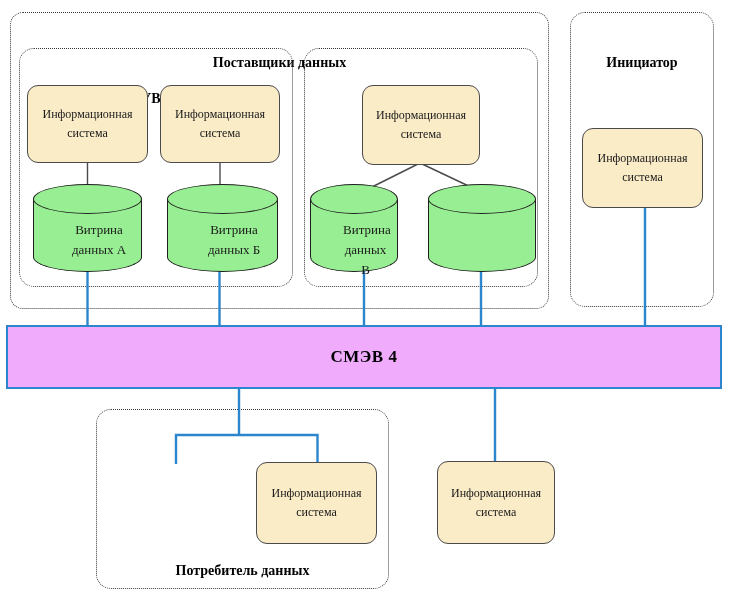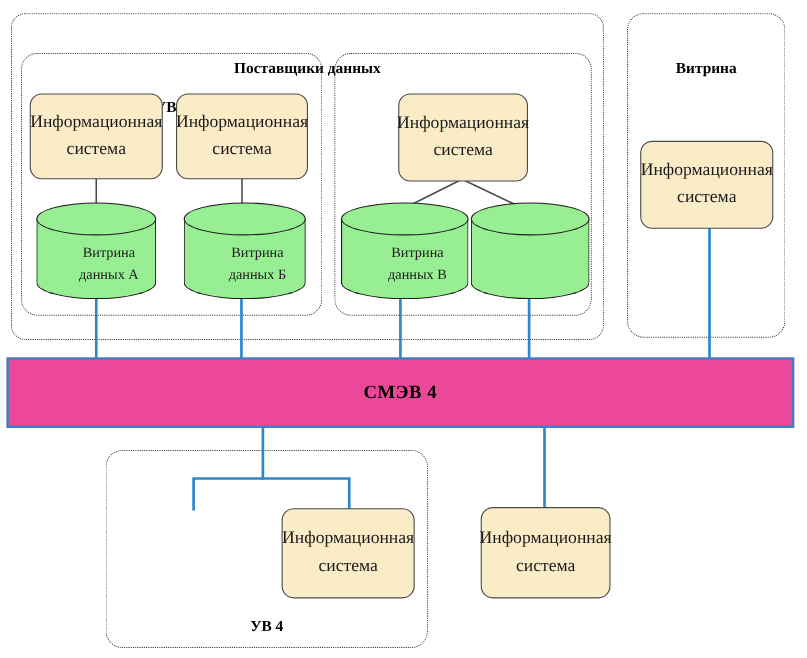--- a/index.html
+++ b/index.html
@@ -30,42 +30,42 @@
   }
   
   svg.wires{position:absolute;left:0;top:0;z-index:2;pointer-events:none;}
   .wire{stroke:var(--line-blue);stroke-width:2.4;fill:none;}
   .thin{stroke:var(--border-dark);stroke-width:1.4;fill:none;}
   
   .sysbox{
     position:absolute;z-index:3;box-sizing:border-box;
     background:var(--system-box-fill);border:1.4px solid var(--border-dark);
     border-radius:11px;display:flex;align-items:center;justify-content:center;
-    text-align:center;font-size:16px;line-height:1.55;color:#1a1a1a;
+    text-align:center;font-size:12px;line-height:1.55;color:#1a1a1a;
     padding:4px 8px;
   }
   
   .cyl{position:absolute;z-index:3;}
   .cyl .cyl-body{
     position:absolute;left:0;right:0;top:15px;bottom:0;box-sizing:border-box;
     background:var(--datamart-fill);border:1.4px solid var(--shape-outline);border-top:none;
     border-radius:0 0 50% 50% / 0 0 15px 15px;
   }
   .cyl .cyl-top{
     position:absolute;left:0;right:0;top:0;height:30px;box-sizing:border-box;
     background:var(--datamart-fill);border:1.4px solid var(--shape-outline);
     border-radius:50%;
   }
   .cyl .cyl-label{
     position:absolute;left:0;right:0;top:36px;z-index:2;text-align:center;
     font-size:13px;line-height:1.55;color:#1a1a1a;padding:0 10px;margin-left:23px;
   }
   
   .bus{
-    position:absolute;z-index:3;box-sizing:border-box;background:#ec4899;
+    position:absolute;z-index:3;box-sizing:border-box;background:#f0abfc;
     border:2px solid var(--line-blue);
     display:flex;align-items:center;justify-content:center;
     font-weight:bold;font-size:17px;letter-spacing:0.5px;
   }
 </style>
 </head>
 <body>
 
 <div class="stage">
 
@@ -75,26 +75,26 @@
 
   <div class="grp" style="left:19px;top:48px;width:274px;height:239px;">
     <div class="grp-label">УВ 5</div>
   </div>
 
   <div class="grp" style="left:304px;top:48px;width:234px;height:239px;">
     <div class="grp-label">УВ 2</div>
   </div>
 
   <div class="grp" style="left:570px;top:12px;width:144px;height:295px;">
-    <div class="grp-label">Витрина</div>
+    <div class="grp-label">Инициатор</div>
   </div>
 
   <div class="grp" style="left:96px;top:409px;width:293px;height:180px;">
     <div class="grp-footer">
-      <div>УВ 4</div>
+      <div>Потребитель данных</div>
     </div>
   </div>
 
 
   <svg class="wires" width="734" height="598" viewBox="0 0 734 598">
 
     <line class="thin" x1="87.5" y1="161" x2="87.5" y2="188"></line>
     <line class="thin" x1="220" y1="161" x2="220" y2="188"></line>
     <line class="thin" x1="420" y1="163" x2="366" y2="190"></line>
     <line class="thin" x1="420" y1="163" x2="477" y2="190"></line>
@@ -133,21 +133,21 @@
   <div class="cyl" style="left:33px;top:184px;width:109px;height:88px;">
     <div class="cyl-body"></div>
     <div class="cyl-top"></div>
     <div class="cyl-label">Витрина данных А</div>
   </div>
   <div class="cyl" style="left:167px;top:184px;width:111px;height:88px;">
     <div class="cyl-body"></div>
     <div class="cyl-top"></div>
     <div class="cyl-label">Витрина данных Б</div>
   </div>
-  <div class="cyl" style="left:310px;top:184px;width:116px;height:88px;">
+  <div class="cyl" style="left:310px;top:184px;width:88px;height:88px;">
     <div class="cyl-body"></div>
     <div class="cyl-top"></div>
     <div class="cyl-label">Витрина данных В</div>
   </div>
   <div class="cyl" style="left:428px;top:184px;width:108px;height:88px;">
     <div class="cyl-body"></div>
     <div class="cyl-top"></div>
   </div>
 
   <div class="bus" style="left:6px;top:325px;width:716px;height:64px;">

